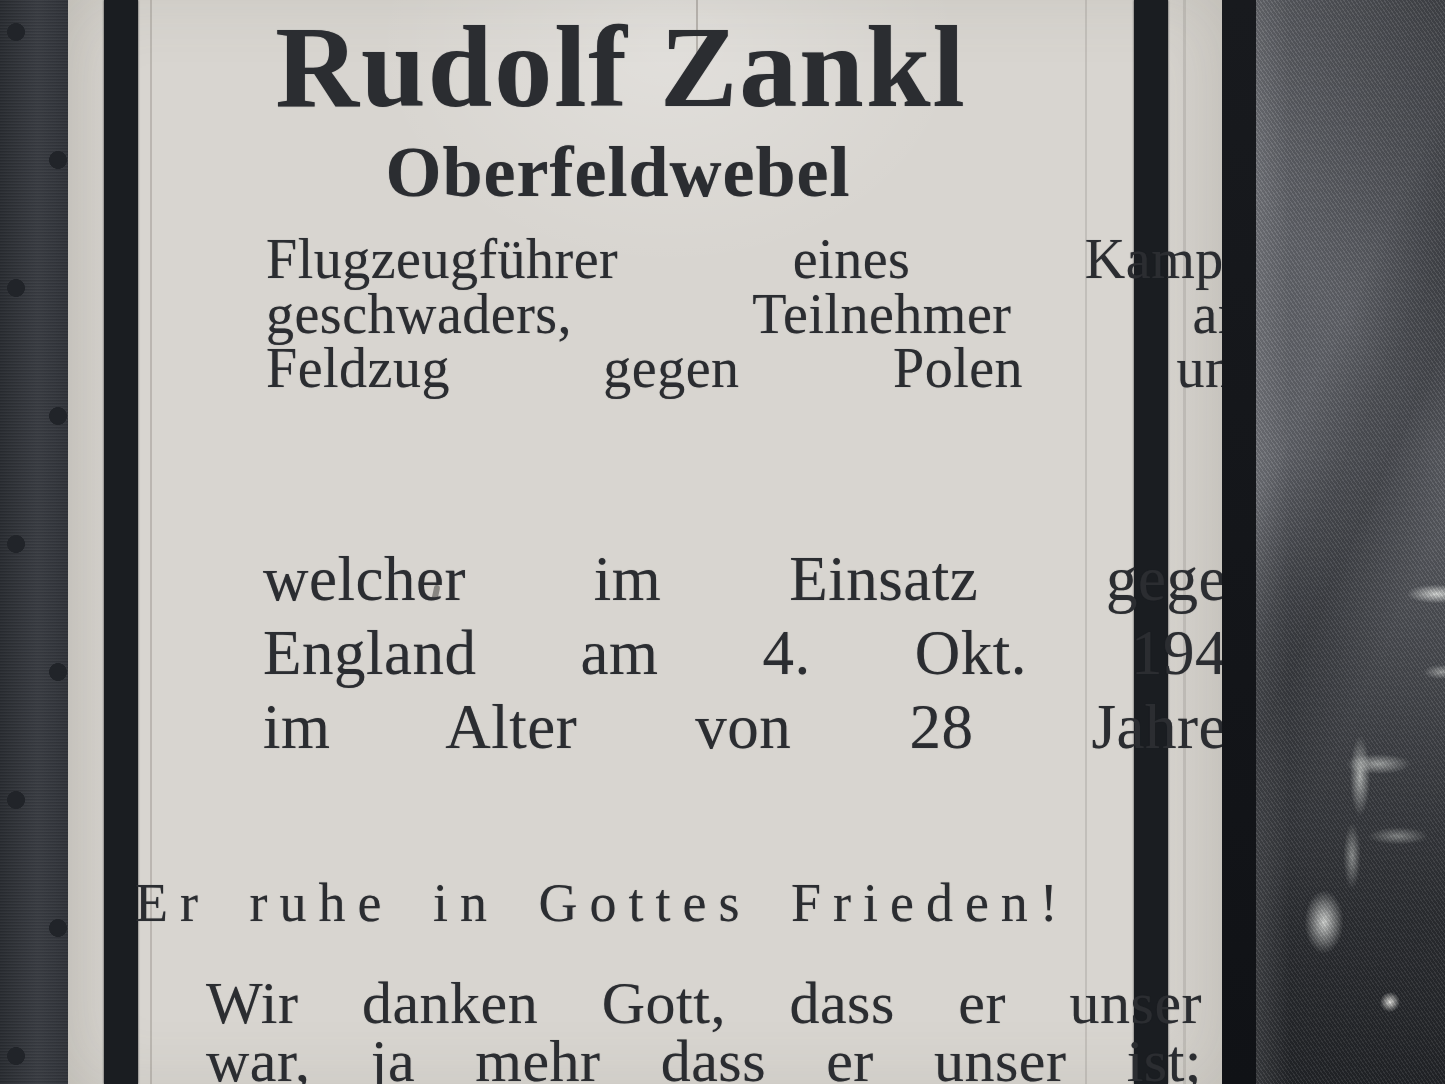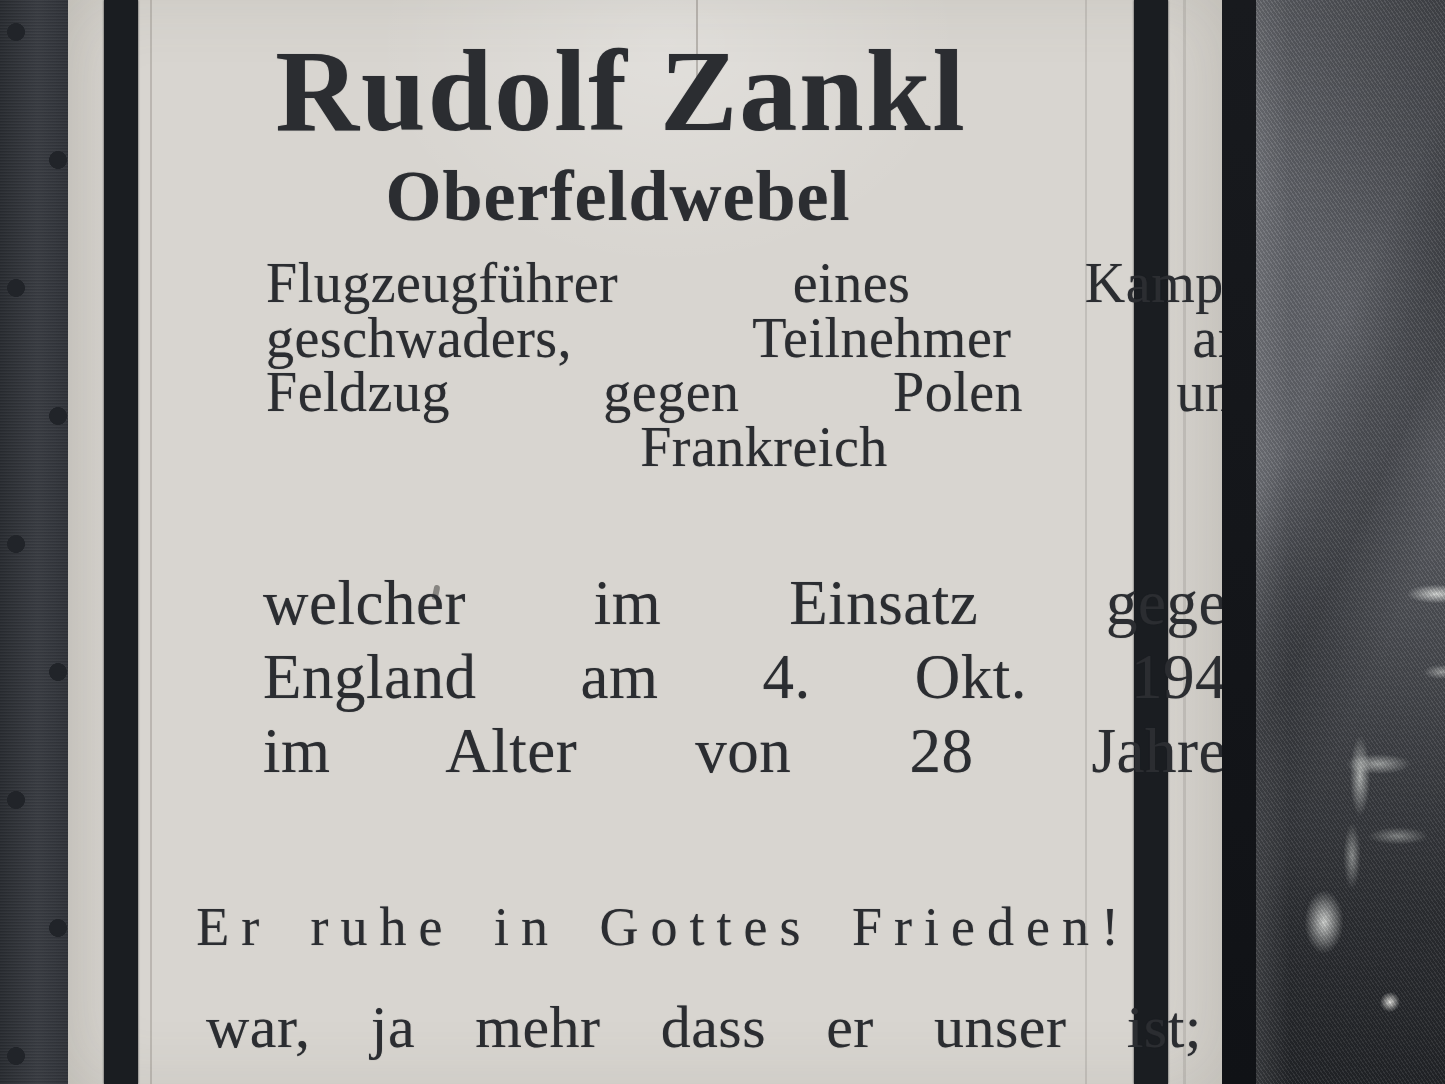--- a/index.html
+++ b/index.html
@@ -45,32 +45,32 @@
   .stripe-right{left:1066px;}
   .faint-line{position:absolute;top:0;height:1084px;width:2px;background:rgba(110,105,98,0.28);}
   .faint-line-left{left:82px;}
   .faint-line-right{left:1017px;background:rgba(110,105,98,0.20);}
   .crease-right{position:absolute;top:0;height:1084px;width:3px;left:1115px;background:rgba(125,120,112,0.22);}
   .crease-top{position:absolute;top:0;height:78px;width:2px;left:628px;background:rgba(130,125,118,0.45);}
   .speck{position:absolute;left:365px;top:585px;width:6px;height:15px;border-radius:3px 4px 5px 2px;background:rgba(70,68,64,0.55);transform:rotate(12deg);}
 
   
   .text-col{position:absolute;left:70px;top:0;width:996px;height:1084px;color:var(--ink);}
-  .text-col .blk{position:absolute;left:0;width:100%;margin-top:24px;}
+  .text-col .blk{position:absolute;left:0;width:100%;}
   .ink{text-shadow:0 0 1px rgba(43,45,49,0.45);}
 
   .title{top:8px;font-size:116px;line-height:118px;font-weight:bold;letter-spacing:2px;text-align:center;transform:translateX(-15px);}
   .subtitle{top:141px;font-size:72px;line-height:62px;font-weight:bold;letter-spacing:1px;text-align:center;transform:translateX(-18px);}
 
   .para1{top:232px;width:742px;left:50%!important;margin-left:-371px;transform:translateX(1px);
          font-size:56px;line-height:54.5px;letter-spacing:0.5px;}
   .inhaber{top:466px;font-size:54px;line-height:62px;letter-spacing:1.5px;text-align:center;transform:translateX(-6px);}
   .para2{top:542px;width:724px;left:50%!important;margin-left:-362px;transform:translateX(-11px);
          font-size:63px;line-height:74px;letter-spacing:0.5px;}
-  .motto{top:870px;font-size:54px;line-height:66px;letter-spacing:12px;word-spacing:14px;text-align:right;transform:translateX(-3px);}
+  .motto{top:870px;font-size:54px;line-height:66px;letter-spacing:12px;word-spacing:14px;text-align:left;transform:translateX(-3px);}
   .para3{top:974px;width:848px;left:50%!important;margin-left:-424px;transform:translateX(-6px);
          font-size:60px;line-height:58px;letter-spacing:0.5px;}
 
   .jline{text-align:justify;text-align-last:justify;}
   .cline{text-align:center;text-align-last:center;}
 
   
   .edge-band{position:absolute;left:1222px;top:0;width:36px;height:1084px;background:linear-gradient(180deg,#181a1e,#101216);}
   .photo{
     position:absolute;left:1256px;top:0;width:189px;height:1084px;
@@ -110,33 +110,33 @@
     <div class="text-col">
 
       <div class="blk title ink">Rudolf Zankl</div>
 
       <div class="blk subtitle ink">Oberfeldwebel</div>
 
       <div class="blk para1 ink">
         <div class="jline">Flugzeugführer eines Kampf-</div>
         <div class="jline">geschwaders, Teilnehmer am</div>
         <div class="jline">Feldzug gegen Polen und</div>
-        <div class="cline">Frankreich</div>
       </div>
 
 
       <div class="blk para2 ink">
         <div class="jline">welcher im Einsatz gegen</div>
         <div class="jline">England am 4. Okt. 1940</div>
         <div class="jline">im Alter von 28 Jahren</div>
       </div>
 
       <div class="blk motto ink">Er ruhe in Gottes Frieden!</div>
 
       <div class="blk para3 ink">
+        <div class="jline">Wir danken Gott, dass er unser</div>
         <div class="jline">war, ja mehr dass er unser ist;</div>
       </div>
 
     </div>
   </div>
 
   <div class="edge-band"></div>
 
   <div class="photo"></div>
 

